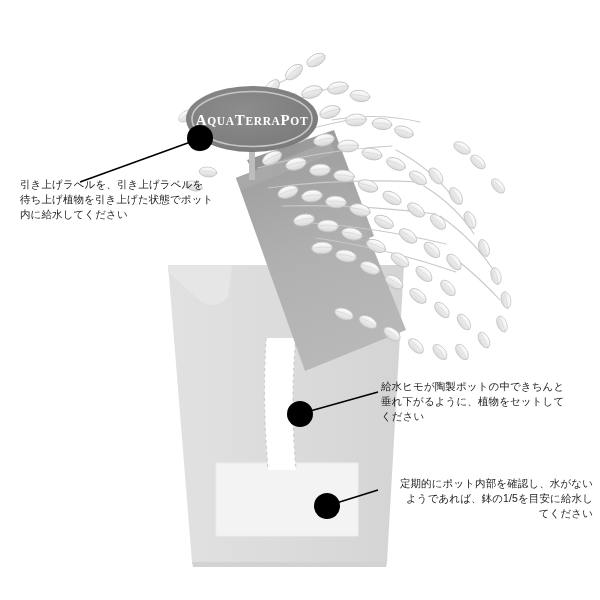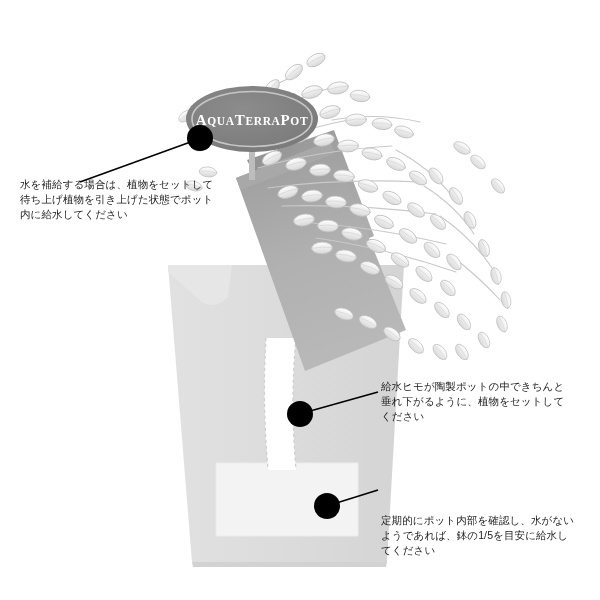--- a/index.html
+++ b/index.html
@@ -45,22 +45,21 @@
   #anno-wick-setup {
     left: 381px;
     top: 379px;
     width: 210px;
     text-align: left;
   }
   #anno-check-water {
     left: 381px;
     top: 476px;
     width: 212px;
-    text-align: left;
-    margin-top: 37px;
+    text-align: right;
   }
   .brand-text {
     fill: #ffffff;
     font-family: "Liberation Serif", "DejaVu Serif", serif;
     font-weight: 700;
     letter-spacing: 0.04em;
   }
   .brand-cap { font-size: 15px; }
   .brand-small { font-size: 11.5px; }
 </style>
@@ -231,21 +230,21 @@
       <line x1="330" y1="505" x2="378" y2="490"></line>
     </g>
 
     <g fill="#000000">
       <circle cx="200" cy="138" r="13"></circle>
       <circle cx="300" cy="414" r="13"></circle>
       <circle cx="327" cy="506" r="13"></circle>
     </g>
   </svg>
 
-  <div class="anno" id="anno-water-refill">水を補給する場合は、植物をセットして
+  <div class="anno" id="anno-water-refill">引き上げラベルを、引き上げラベルを
 待ち上げ植物を引き上げた状態でポット
 内に給水してください</div>
 
   <div class="anno" id="anno-wick-setup">給水ヒモが陶製ポットの中できちんと
 垂れ下がるように、植物をセットして
 ください</div>
 
   <div class="anno" id="anno-check-water">定期的にポット内部を確認し、水がない
 ようであれば、鉢の1/5を目安に給水し
 てください</div>

